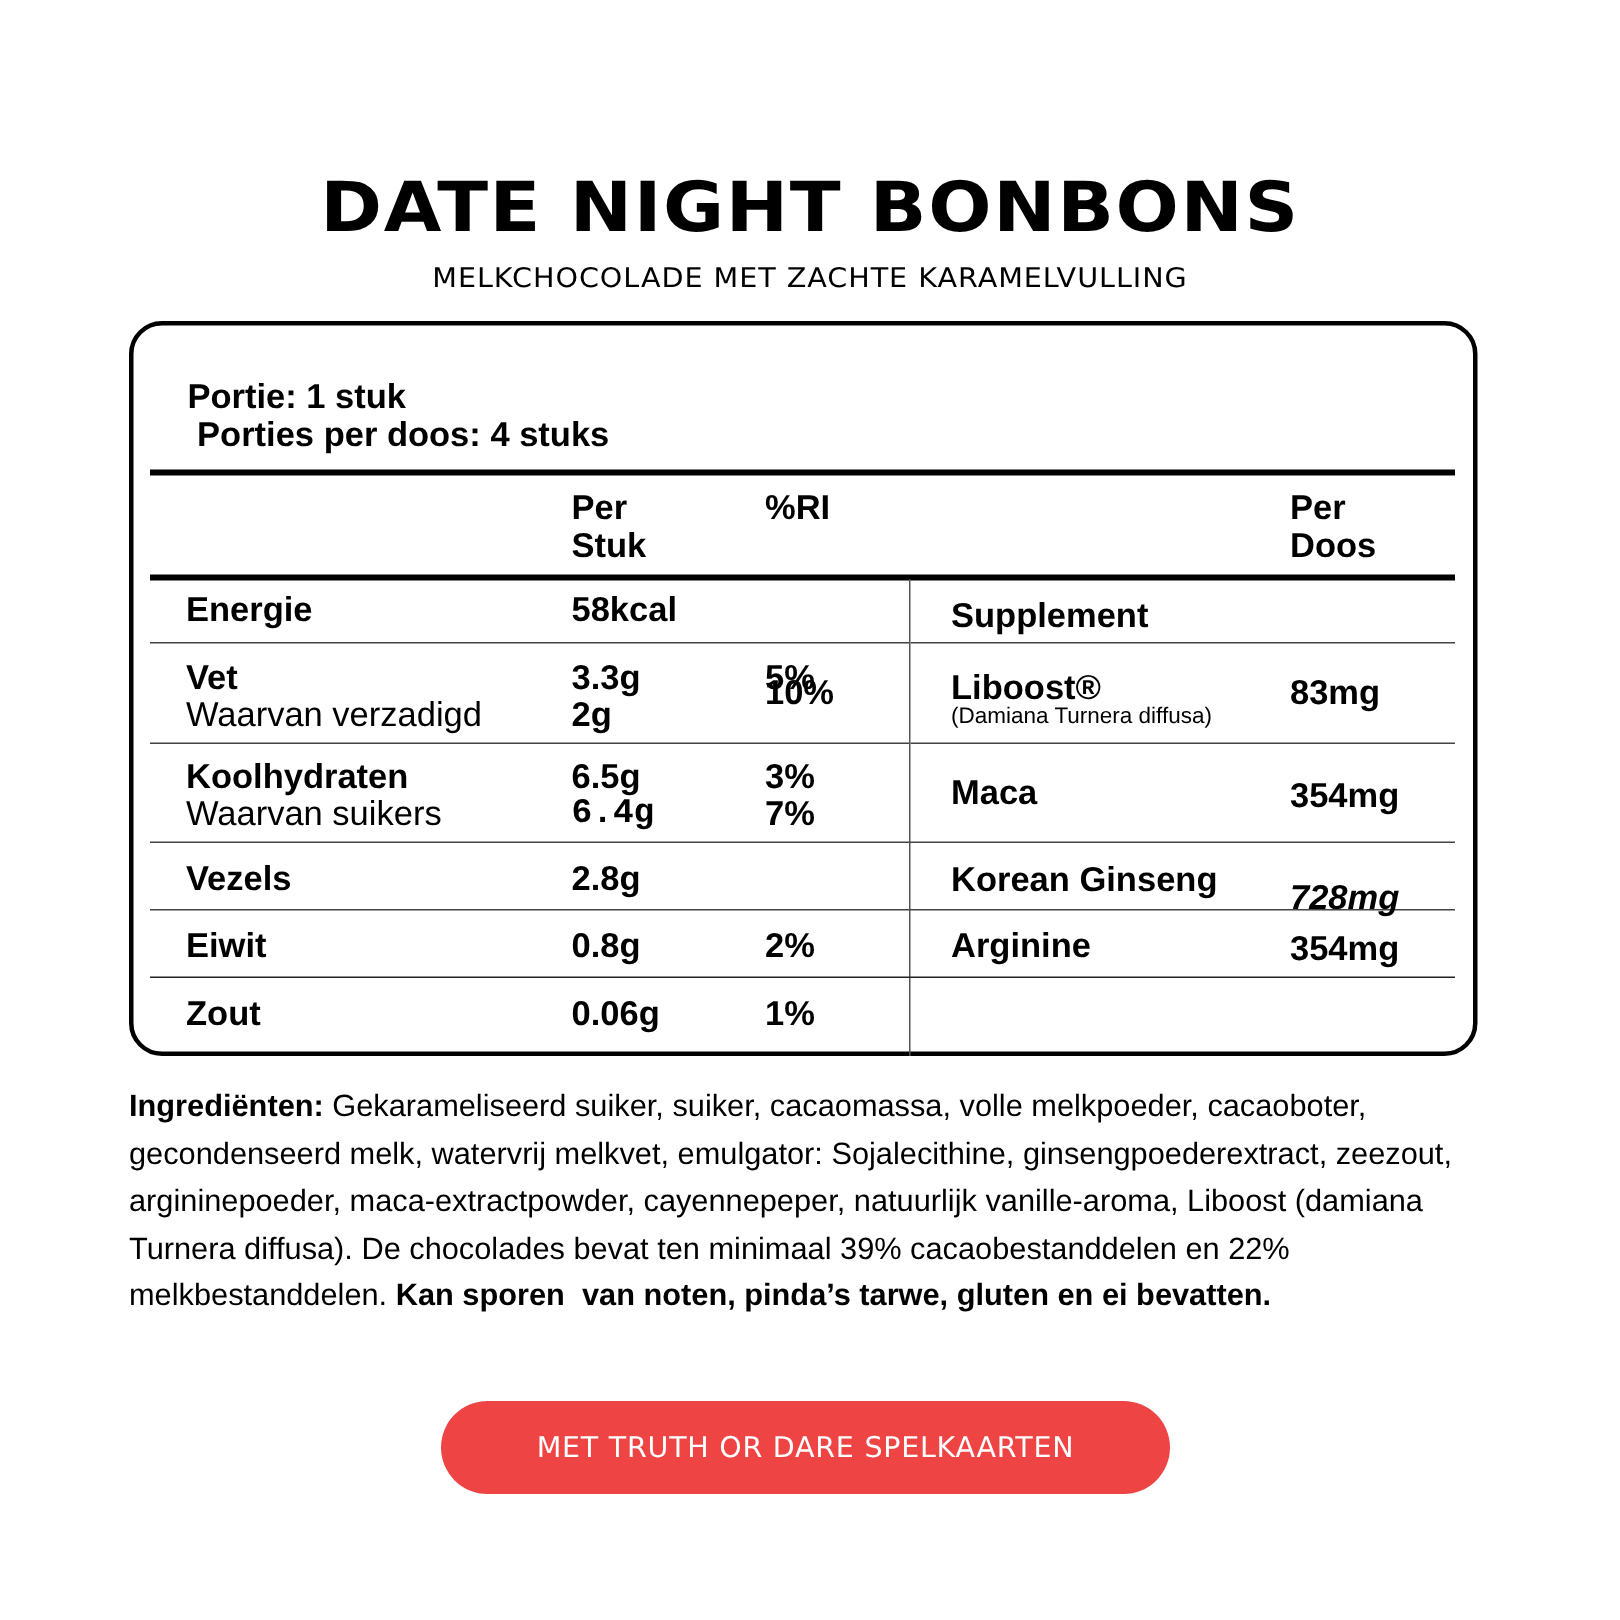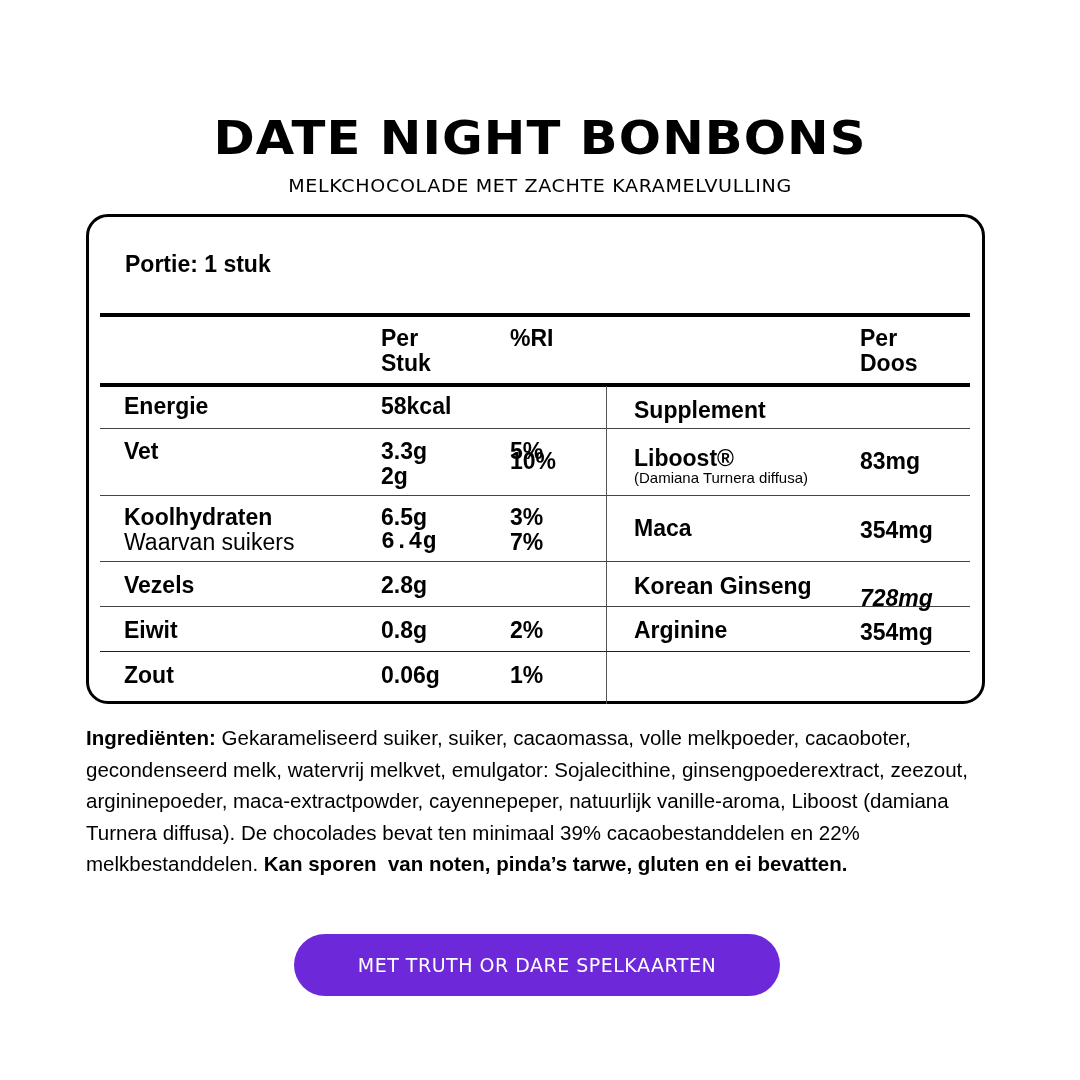--- a/index.html
+++ b/index.html
@@ -37,34 +37,35 @@
     .cell.sv { left: 771px; font-weight: bold; }
     .sub { font-weight: normal; }
     .small { font-size: 15px; font-weight: normal; line-height: 17px; }
     .ingredients {
       position: absolute; left: 86px; top: 722px; width: 910px;
       font-size: 20.5px; line-height: 31.5px; margin: 0;
       font-family: "Liberation Sans", sans-serif;
     }
     .cta {
       position: absolute; left: 294px; top: 934px; width: 486px; height: 62px;
-      border-radius: 31px; background: #6d28d9; color: #fff; border: none;
+      border-radius: 31px; background: #ef4444; color: #fff; border: none;
       font-family: "DejaVu Sans", sans-serif; font-size: 19px; letter-spacing: 0.5px;
       display: flex; align-items: center; justify-content: center; padding: 0;
       cursor: pointer;
     }
   </style>
 </head>
 <body>
 
 <h1 class="title">DATE NIGHT BONBONS</h1>
 <h2 class="subtitle">MELKCHOCOLADE MET ZACHTE KARAMELVULLING</h2>
 
 <div class="panel">
   <div class="abs hdr-line" style="top:35px;">Portie: 1 stuk</div>
+  <div class="abs hdr-line" style="top:60px; white-space:pre;"> Porties per doos: 4 stuks</div>
 
   <div class="rule-thick" style="top:96px;"></div>
 
   <div class="cell ps" style="top:109px;">
     <div>Per</div>
     <div>Stuk</div>
   </div>
   <div class="cell ri" style="top:109px;">%RI</div>
   <div class="cell sv" style="top:109px;">
     <div>Per</div>
@@ -74,20 +75,21 @@
   <div class="rule-thick" style="top:166px;"></div>
   <div class="vdiv"></div>
 
   <div class="cell lbl b" style="top:177px;">Energie</div>
   <div class="cell ps" style="top:177px;">58kcal</div>
   <div class="rule-thin" style="top:211px; width:506px;"></div>
 
   <div class="cell lbl b" style="top:222px;">Vet</div>
   <div class="cell ps" style="top:222px;">3.3g</div>
   <div class="cell ri" style="top:222px;">5%</div>
+  <div class="cell lbl sub" style="top:247px;">Waarvan verzadigd</div>
   <div class="cell ps" style="top:247px;">2g</div>
   <div class="cell ri" style="top:232px;">10%</div>
   <div class="rule-thin" style="top:278px; width:506px;"></div>
 
   <div class="cell lbl b" style="top:288px;">Koolhydraten</div>
   <div class="cell ps" style="top:288px;">6.5g</div>
   <div class="cell ri" style="top:288px;">3%</div>
   <div class="cell lbl sub" style="top:313px;">Waarvan suikers</div>
   <div class="cell ps" style="top:313px;font-family:Liberation Mono, monospace;">6.4g</div>
   <div class="cell ri" style="top:313px;">7%</div>

